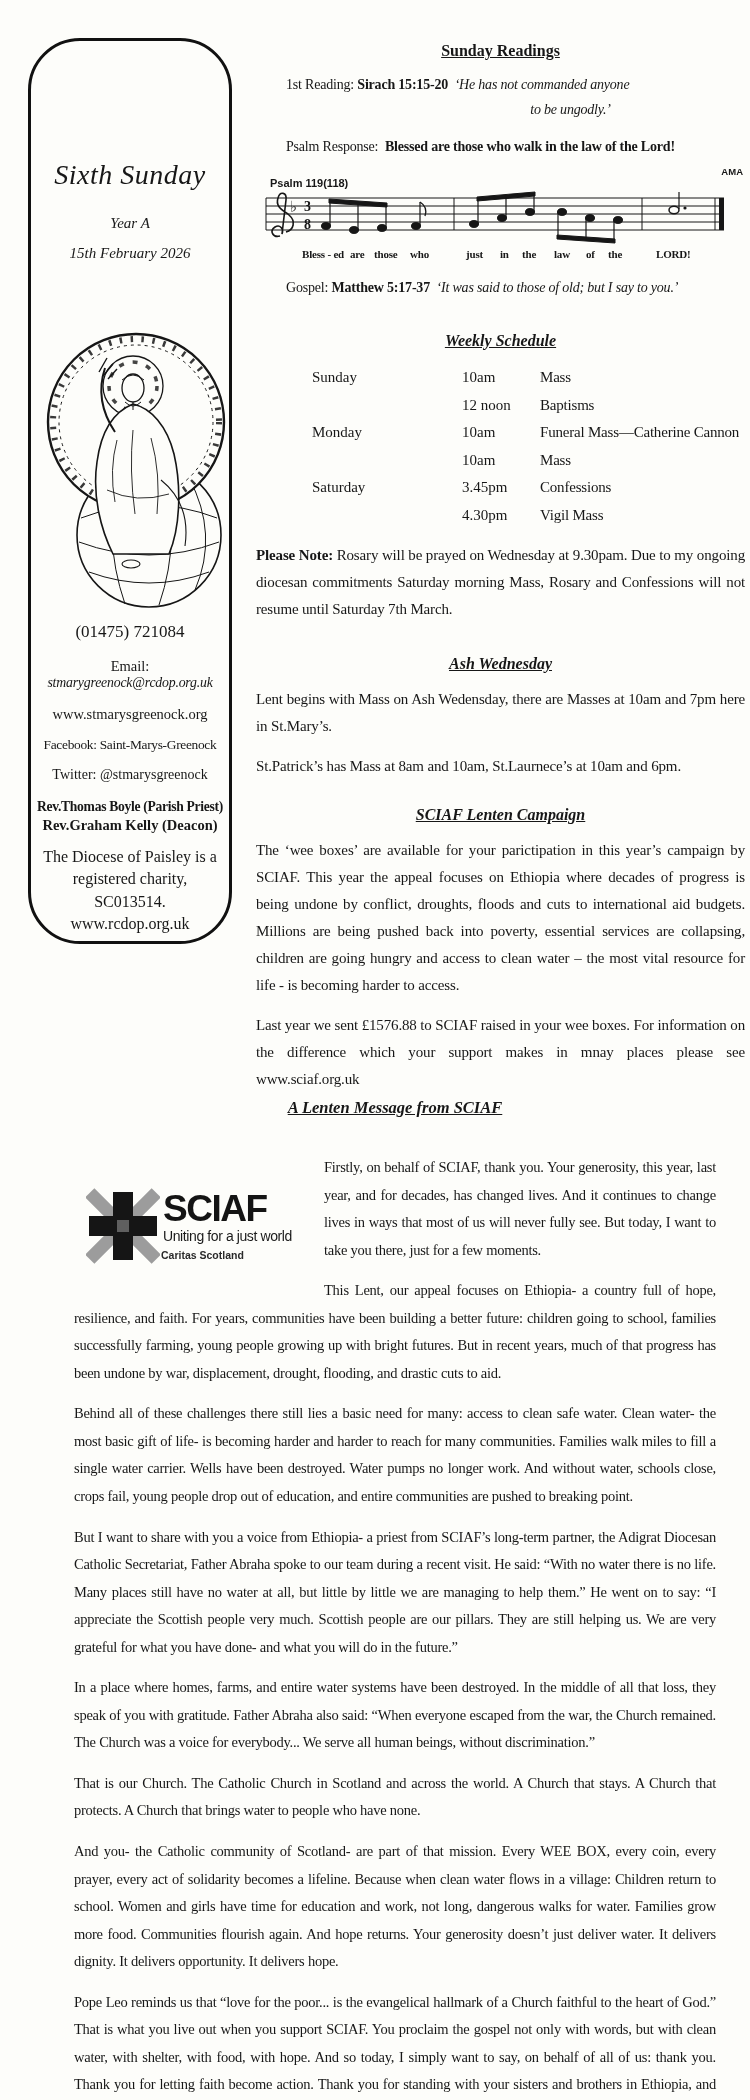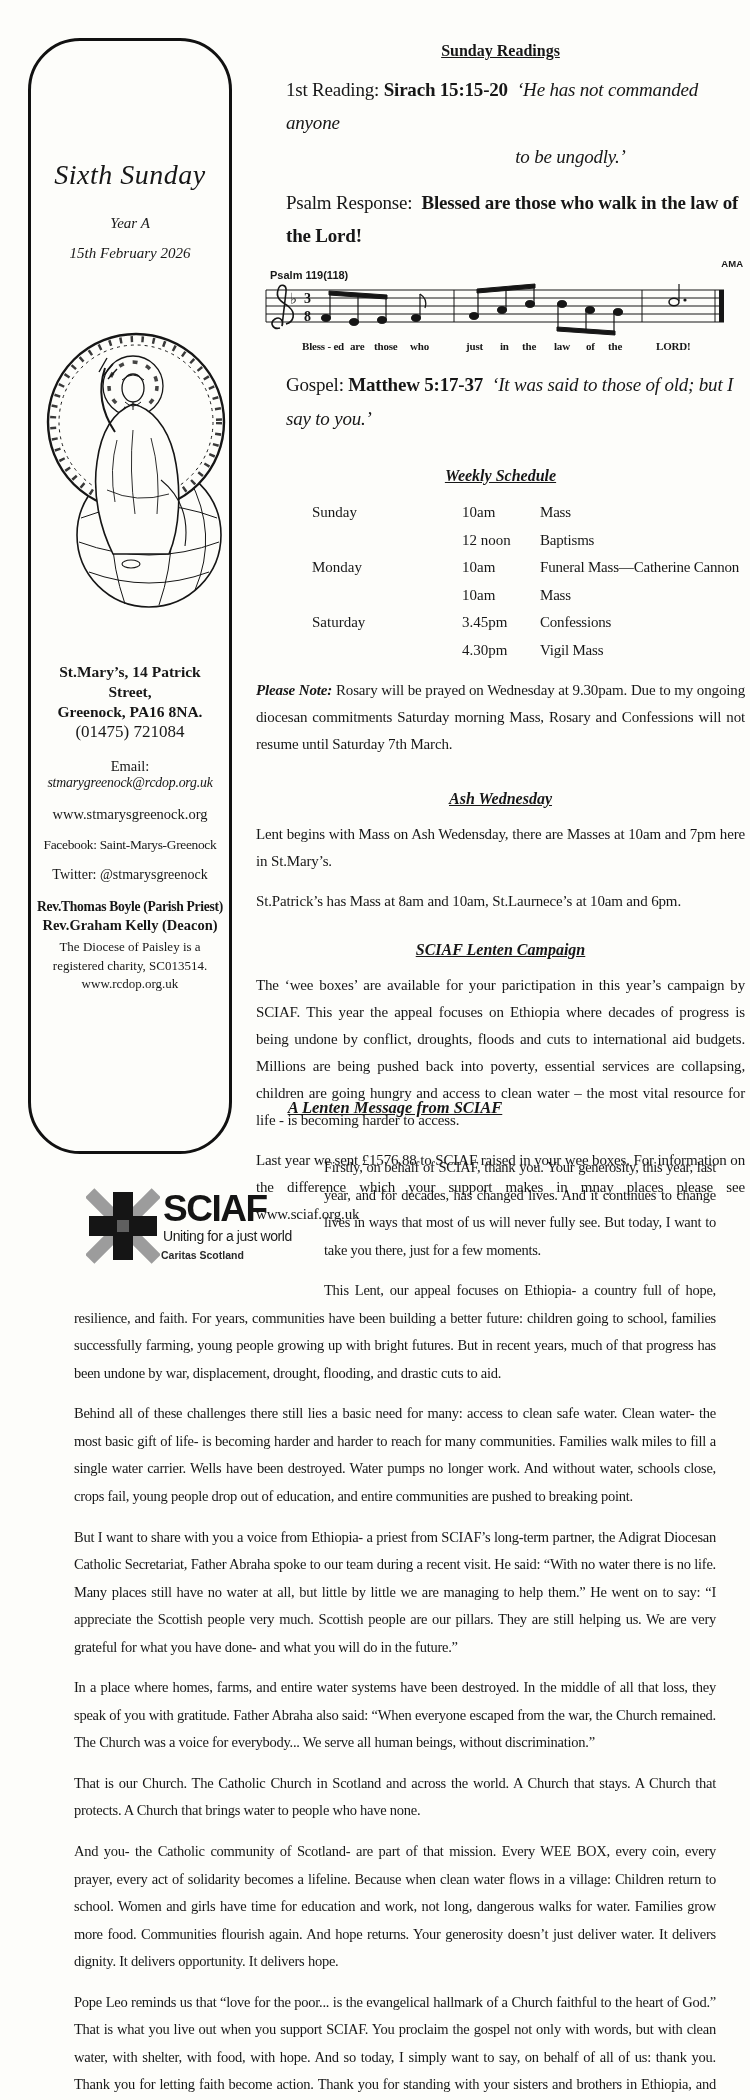--- a/index.html
+++ b/index.html
@@ -1,58 +1,58 @@
 <!DOCTYPE html>
 <html><head>
 <meta charset="utf-8">
 <style>
   html,body{margin:0;padding:0;background:#e9e9e9;}
   .page{position:relative;width:750px;height:2100px;margin:0 auto;background:#fdfdfa;
         font-family:"Liberation Serif",serif;color:#171717;overflow:hidden;}
 
   
-  .sidebar{position:absolute;left:28px;top:38px;width:204px;height:1116px;
+  .sidebar{position:absolute;left:28px;top:38px;width:204px;height:906px;
            border:3px solid #111;border-radius:52px;box-sizing:border-box;
            text-align:center;padding:6px 6px;}
   .s-title{margin-top:112px;font-size:28px;font-style:italic;letter-spacing:.5px;}
   .s-year{margin-top:24px;font-style:italic;font-size:15px;}
   .s-date{margin-top:13px;font-style:italic;font-size:15px;}
   .christ-art{margin-top:18px;height:342px;}
   .s-addr{margin-top:40px;font-weight:bold;font-size:15.5px;line-height:1.3;}
   .s-phone{font-size:17px;}
   .s-email-label{margin-top:16px;font-size:14.5px;}
   .s-email{font-style:italic;font-size:13.8px;letter-spacing:-.2px;}
   .s-web{margin-top:15px;font-size:14.5px;}
   .s-fb{margin-top:14px;font-size:13.4px;letter-spacing:-.3px;white-space:nowrap;}
   .s-tw{margin-top:14px;font-size:14px;}
   .s-priest{margin-top:16px;font-weight:bold;font-size:13.6px;letter-spacing:-.3px;white-space:nowrap;}
   .s-deacon{font-weight:bold;font-size:14.5px;margin-top:2px;}
-  .s-charity{margin-top:4px;font-size:13px;line-height:1.4;}
+  .s-charity{margin-top:12px;font-size:16px;line-height:1.4;}
 
   
   .main-col{position:absolute;left:256px;top:42px;width:489px;}
   h2{font-size:16px;margin:0;text-align:center;text-decoration:underline;}
   .h-plain{font-weight:bold;}
   .h-fancy{font-weight:bold;font-style:italic;}
-  .reading{margin:13px 0 0 0;padding-left:30px;font-size:19px;letter-spacing:-.2px;line-height:1.75;}
+  .reading{margin:13px 0 0 0;padding-left:30px;font-size:14px;letter-spacing:-.2px;line-height:1.75;}
   .reading .ref{font-weight:bold;}
   .reading .q{font-style:italic;}
   .q2{display:block;text-align:center;padding-left:110px;font-style:italic;}
   .music{margin:6px 0 2px 6px;}
   .ama{text-align:right;font-size:9.5px;font-family:"Liberation Sans",sans-serif;font-weight:bold;padding-right:2px;}
   .psref{font-size:11px;font-family:"Liberation Sans",sans-serif;font-weight:bold;margin:0 0 1px 8px;}
   .lyrics{position:relative;height:15px;font-weight:bold;font-size:11px;letter-spacing:-.2px;}
   .lyrics span{position:absolute;top:0;white-space:nowrap;}
   .sched{margin-top:14px;font-size:15px;}
   .sched-row{display:flex;height:27.5px;align-items:center;padding-left:56px;}
   .sc-day{width:150px;}
   .sc-time{width:78px;}
   .sc-event{flex:1;letter-spacing:-.2px;white-space:nowrap;}
   .para{margin:13px 0 0 0;font-size:15px;line-height:1.8;text-align:justify;letter-spacing:-.15px;}
-  .note-lead{font-weight:bold;font-style:italic;}
+  .note-lead{font-weight:bold;}
   .gap-lg{margin-top:32px;}
   .gap-md{margin-top:26px;}
 
   
   .lenten{position:absolute;left:74px;top:1098px;width:642px;}
   .lenten h2{font-size:16.5px;}
   .msg-body{margin-top:36px;}
   .lm-p{margin:0 0 13px 0;font-size:14.5px;line-height:1.9;text-align:justify;letter-spacing:-.25px;}
   .sciaf-logo{float:left;width:250px;height:128px;display:flex;align-items:center;gap:3px;
               padding:16px 6px 0 12px;box-sizing:border-box;}
@@ -93,24 +93,20 @@
         <path d="M62 92 l8 -14 M66 96 l10 -12 M71 99 l9 -10" stroke-width="1.4"></path>
 
         <ellipse cx="96" cy="108" rx="11" ry="14" fill="#fdfdfa" stroke-width="1.3"></ellipse>
         <path d="M85 100 q11 -10 22 0 M88 122 q8 8 16 0 M96 122 l0 8" stroke-width="1"></path>
 
         <path d="M124 200 C144 216 152 238 148 266" stroke-width="1.1"></path>
         <ellipse cx="94" cy="284" rx="9" ry="4" stroke-width="1.1"></ellipse>
       </svg>
     </div>
 
-    <div class="s-addr">
-      <div>St.Mary’s, 14 Patrick Street,</div>
-      <div>Greenock, PA16 8NA.</div>
-    </div>
     <div class="s-phone">(01475) 721084</div>
     <div class="s-email-label">Email:</div>
     <div class="s-email">stmarygreenock@rcdop.org.uk</div>
     <div class="s-web">www.stmarysgreenock.org</div>
     <div class="s-fb">Facebook: Saint-Marys-Greenock</div>
     <div class="s-tw">Twitter: @stmarysgreenock</div>
     <div class="s-priest">Rev.Thomas Boyle (Parish Priest)</div>
     <div class="s-deacon">Rev.Graham Kelly (Deacon)</div>
     <div class="s-charity">The Diocese of Paisley is a registered charity, SC013514.  www.rcdop.org.uk</div>
   </aside>

